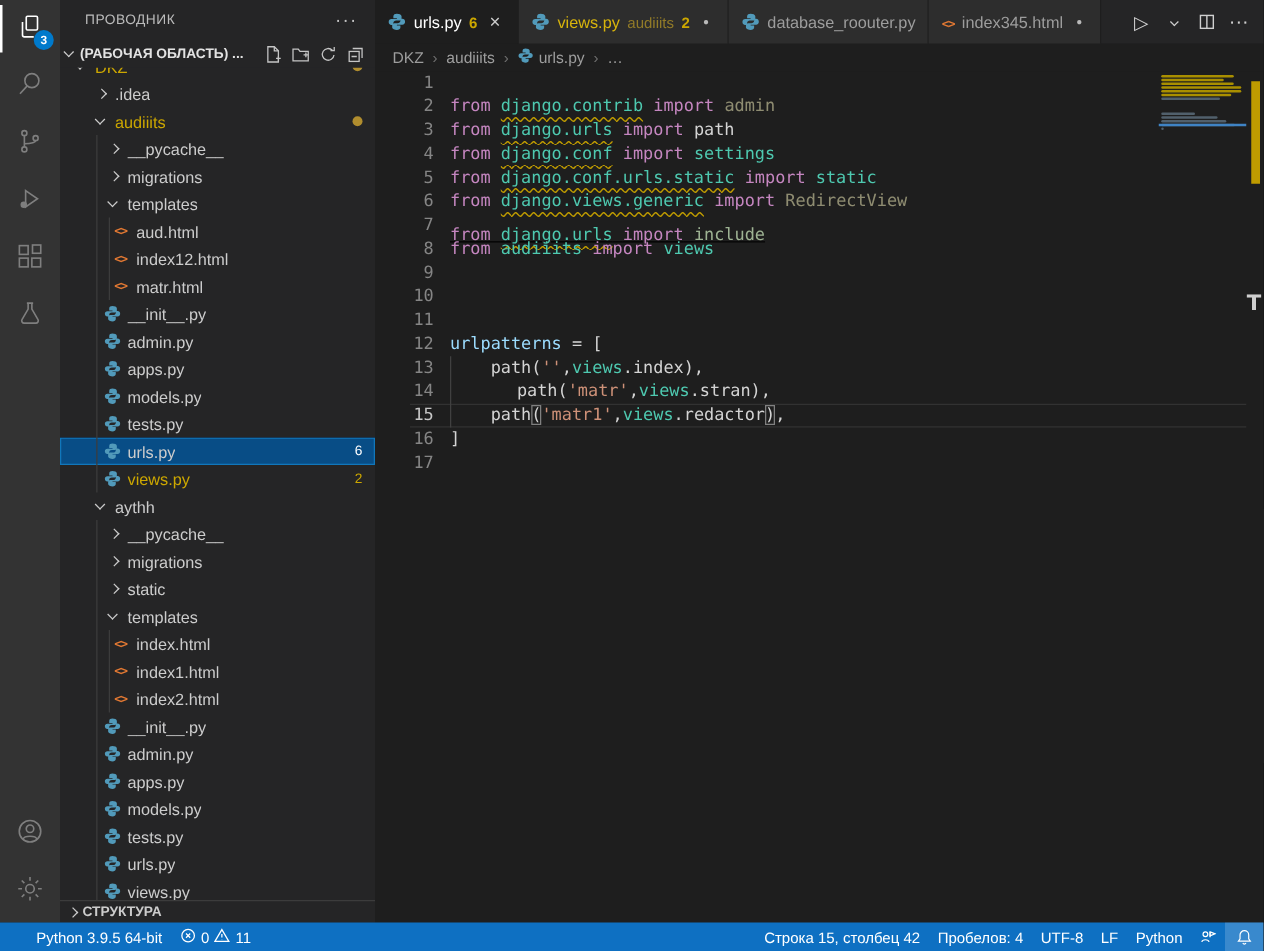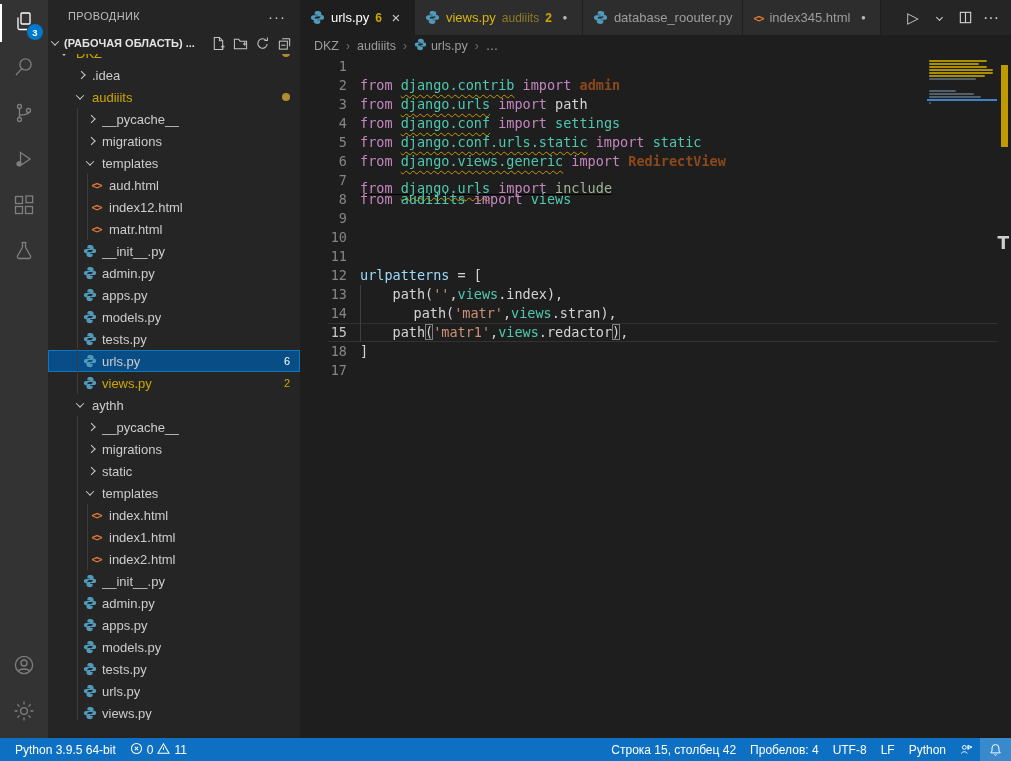--- a/index.html
+++ b/index.html
@@ -70,21 +70,21 @@
 
   #code-area { position:absolute; top:57px; left:0; right:0; bottom:0; font-family:"DejaVu Sans Mono", monospace; font-size:13.5px; }
   #gutter { position:absolute; left:0; top:0; width:47px; }
   .gut-num { position:absolute; right:0; width:47px; height:19px; line-height:19px; text-align:right; color:#858585; padding-right:0; }
   .gut-num.cur { color:#c6c6c6; }
   #code-lines { position:absolute; left:60px; top:0; right:90px; }
   .code-line { position:absolute; height:19px; line-height:19px; white-space:pre; }
   .tk-kw { color:#c586c0; }
   .tk-mod { color:#4ec9b0; }
   .tk-modsq { color:#4ec9b0; text-decoration:underline wavy #bf9b00; text-decoration-thickness:1px; text-underline-offset:3.5px; }
-  .tk-dim { color:#f97316; opacity:.5;font-weight:bold; }
+  .tk-dim { color:#fef9c3; opacity:.5; }
   .tk-inc { color:#b5cea8; opacity:.85; }
   .tk-str { color:#ce9178; }
   .tk-var { color:#9cdcfe; }
   .tk-plain { color:#d4d4d4; }
   .tk-box { color:#d4d4d4; outline:1px solid #808080; outline-offset:-1px; }
   #cur-line { position:absolute; left:28px; right:14px; height:19px; border-top:1px solid #323232; border-bottom:1px solid #323232; }
   #editor-indent-guide { position:absolute; left:60px; width:1px; background:#404040; }
 
   #minimap { position:absolute; top:0; right:14px; width:70px; }
   .mm-row { position:absolute; left:2px; height:2px; border-radius:1px; }
@@ -96,21 +96,21 @@
   #t-mark { position:absolute; right:2px; top:176px; color:#cfcfcf; font-size:17px; font-weight:bold; font-family:"DejaVu Sans", sans-serif; }
 
   
   #notif-tooltip { position:absolute; right:10px; bottom:27px; background:#252526; border:1px solid #454545; color:#cccccc; font-size:13px; padding:4px 10px 5px; z-index:20; }
   #notif-tooltip::after { content:""; position:absolute; right:16px; bottom:-11px; border:6px solid transparent; border-top-color:#454545; }
 
   
   #statusbar { position:absolute; left:0; right:0; bottom:0; height:23px; background:#0e70c2; color:#ffffff; display:flex; align-items:stretch; font-size:12px; z-index:10; }
   .sb-item { display:flex; align-items:center; gap:4px; padding:0 7px; cursor:pointer; white-space:nowrap; }
   .sb-item svg { width:13px; height:13px; stroke:#ffffff; fill:none; stroke-width:1.1; }
-  #sb-left { display:flex; padding-left:8px; }
+  #sb-left { display:flex; padding-left:22px; }
   #sb-right { display:flex; margin-left:auto; }
   .sb-bell { background:rgba(255,255,255,.18); padding:0 9px; }
 </style>
 </head>
 <body>
 
 <div id="app">
 
   <div id="activitybar">
     <div id="activity-top">
@@ -474,20 +474,24 @@
               </svg>
             </span>
             <span class="tree-label">views.py</span>
             <span class="tree-spacer"></span>
           </div>
           <div class="indent-guide" style="left: 29px; top: 66px; height: 286px;"></div>
           <div class="indent-guide" style="left: 39px; top: 132px; height: 66px;"></div>
           <div class="indent-guide" style="left: 29px; top: 374px; height: 330px;"></div>
           <div class="indent-guide" style="left: 39px; top: 462px; height: 66px;"></div>
         </div>
+    </div>
+    <div id="outline-row">
+      <span class="chev right"></span>
+      <span>СТРУКТУРА</span>
     </div>
   </div>
 
   <div id="main">
     <div id="tabbar">
       <div id="tabs-holder" style="display:flex">
           <div class="tab active">
             <span class="tab-ico">
               <svg viewBox="0 0 16 16">
                 <path fill="#519aba" d="M8 1C6.3 1 5 1.7 5 3.1V5h3v.6H3.4C1.9 5.6 1 6.6 1 8.1s.9 2.5 2.4 2.5H5V9c0-1.3 1.1-2.1 2.4-2.1h2.7c1.2 0 1.9-.8 1.9-2V3.1C12 1.7 9.7 1 8 1z"></path>
@@ -572,21 +576,21 @@
           <div class="gut-num" style="top: 95px;">6</div>
           <div class="gut-num" style="top: 114px;">7</div>
           <div class="gut-num" style="top: 133px;">8</div>
           <div class="gut-num" style="top: 152px;">9</div>
           <div class="gut-num" style="top: 171px;">10</div>
           <div class="gut-num" style="top: 190px;">11</div>
           <div class="gut-num" style="top: 209px;">12</div>
           <div class="gut-num" style="top: 228px;">13</div>
           <div class="gut-num" style="top: 247px;">14</div>
           <div class="gut-num cur" style="top: 266px;">15</div>
-          <div class="gut-num" style="top: 285px;">18</div>
+          <div class="gut-num" style="top: 285px;">16</div>
           <div class="gut-num" style="top: 304px;">17</div>
         </div>
       <div id="editor-indent-guide" style="top: 228px; height: 57px;"></div>
       <div id="code-lines">
           <div class="code-line" style="top: 0px;"></div>
           <div class="code-line" style="top: 19px;"><span class="tk-kw">from </span><span class="tk-modsq">django.contrib</span><span class="tk-plain"> </span><span class="tk-kw">import</span><span class="tk-plain"> </span><span class="tk-dim">admin</span></div>
           <div class="code-line" style="top: 38px;"><span class="tk-kw">from </span><span class="tk-modsq">django.urls</span><span class="tk-plain"> </span><span class="tk-kw">import</span><span class="tk-plain"> </span><span class="tk-plain">path</span></div>
           <div class="code-line" style="top: 57px;"><span class="tk-kw">from </span><span class="tk-modsq">django.conf</span><span class="tk-plain"> </span><span class="tk-kw">import</span><span class="tk-plain"> </span><span class="tk-mod">settings</span></div>
           <div class="code-line" style="top: 76px;"><span class="tk-kw">from </span><span class="tk-modsq">django.conf.urls.static</span><span class="tk-plain"> </span><span class="tk-kw">import</span><span class="tk-plain"> </span><span class="tk-mod">static</span></div>
           <div class="code-line" style="top: 95px;"><span class="tk-kw">from </span><span class="tk-modsq">django.views.generic</span><span class="tk-plain"> </span><span class="tk-kw">import</span><span class="tk-plain"> </span><span class="tk-dim">RedirectView</span></div>

